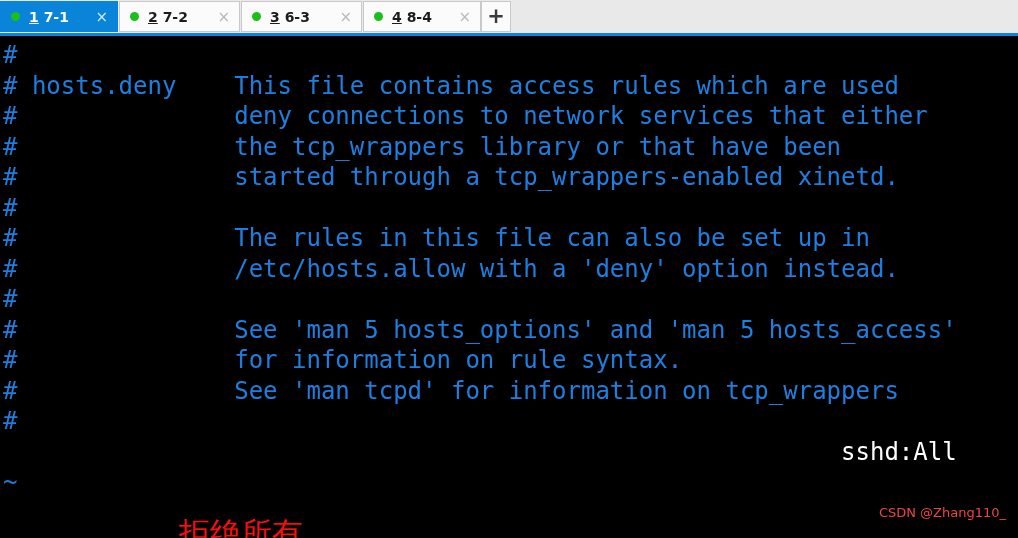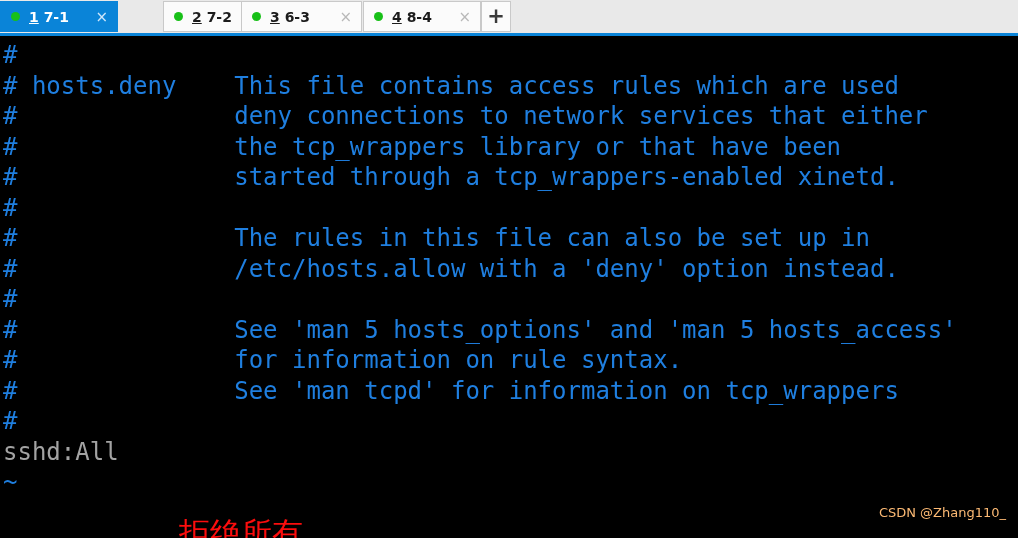--- a/index.html
+++ b/index.html
@@ -116,21 +116,21 @@
     left: 3px;
     top: 4px;
     font-family: "DejaVu Sans Mono", monospace;
     font-size: 24px;
     line-height: 30.5px;
     white-space: pre;
     color: #1f7fe0;
   }
   .ln { height: 30.5px; white-space: pre; }
   .c-blue  { color: #1f7fe0; }
-  .c-white { color: #a3a3a3; }
+  .c-white { color: #ffffff; text-align: right; }
 
   
   #annotation {
     position: absolute;
     left: 179px;
     top: 480px;
     font-family: "DejaVu Sans", sans-serif;
     font-size: 31px;
     line-height: 1.15;
     color: #fb0d0d;
@@ -138,36 +138,36 @@
     white-space: nowrap;
   }
 
   
   #watermark {
     position: absolute;
     right: 12px;
     bottom: 18px;
     font-family: "DejaVu Sans", sans-serif;
     font-size: 13px;
-    color: #fdba74;
+    color: #ef4444;
     white-space: nowrap;
   }
 </style>
 </head>
 <body>
 
 <div id="tabbar">
 
   <div class="tab active" style="left:0px; width:118px;">
     <span class="dot"></span>
     <span class="label"><span class="acc">1</span> <span>7-1</span></span>
     <span class="closex">×</span>
   </div>
 
-  <div class="tab inactive" style="left:119px; width:121px;margin-left:44px;">
+  <div class="tab inactive" style="left:119px; width:121px;">
     <span class="dot"></span>
     <span class="label"><span class="acc">2</span> <span>7-2</span></span>
     <span class="closex">×</span>
   </div>
 
   <div class="tab inactive" style="left:241px; width:121px;">
     <span class="dot"></span>
     <span class="label"><span class="acc">3</span> <span>6-3</span></span>
     <span class="closex">×</span>
   </div>

